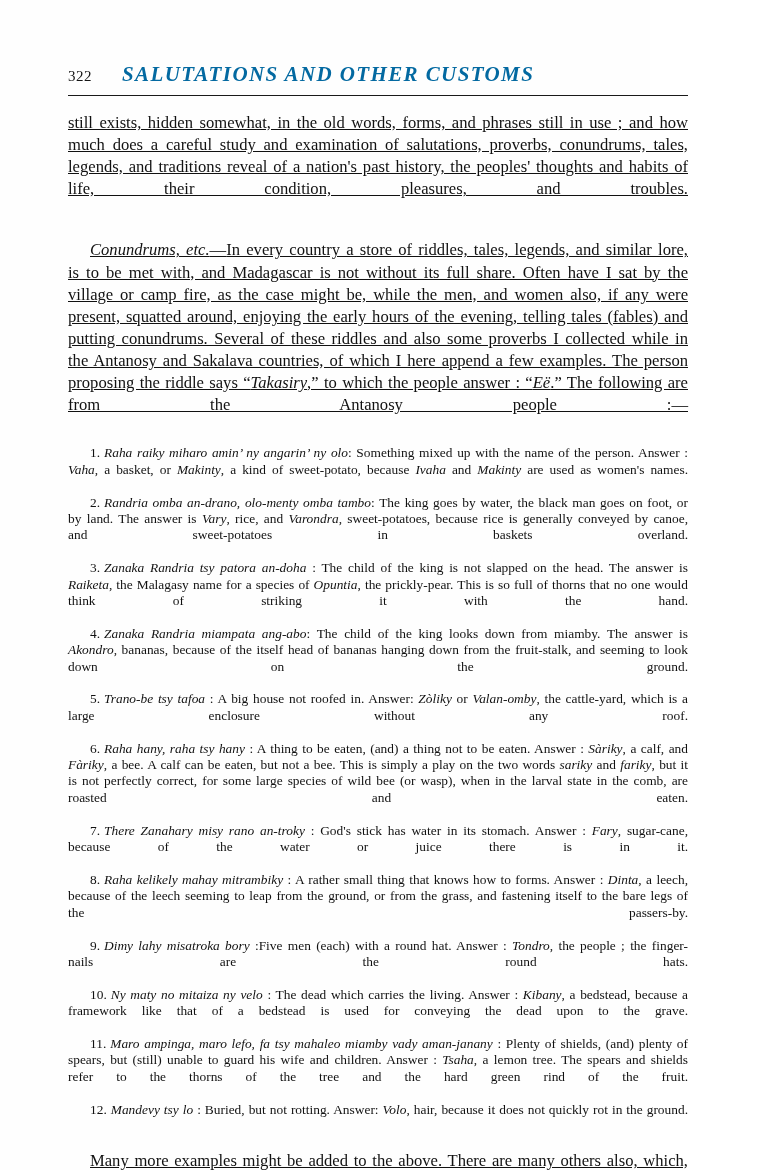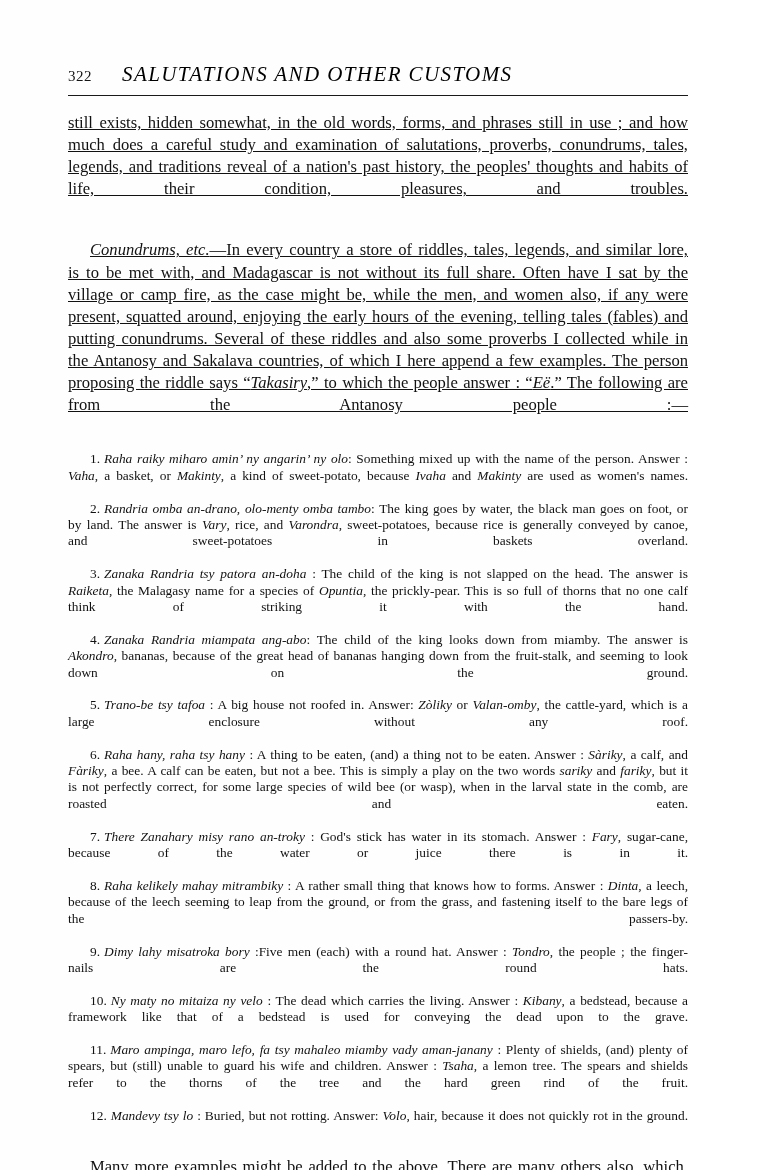--- a/index.html
+++ b/index.html
@@ -42,22 +42,23 @@
     font-size: 15px;
     letter-spacing: 0.5px;
     color: #151515;
     width: 54px;
     flex: none;
   }
   .head-title {
     font-style: italic;
     font-size: 21px;
     letter-spacing: 1.4px;
-    color: #000000;
+    color: #0369a1;
     white-space: nowrap;
+    font-weight: bold;
   }
   .rule {
     margin-top: 7px;
     border: none;
     border-top: 1.6px solid #1a1a1a;
     width: 620px;
     height: 0;
   }
 
   
@@ -77,21 +78,21 @@
   p.big.indent {
     text-indent: 22px;
   }
   p.big + p.big {
     margin-top: 0;
   }
   .gap-before { margin-top: 17px !important; }
 
   
   .riddles {
-    margin-top: 13px;
+    margin-top: 7px;
   }
   p.small {
     margin: 0;
     font-size: 13.4px;
     line-height: 16.4px;
     text-align: justify;
     text-justify: inter-word;
     text-indent: 22px;
     word-spacing: 0.6px;
     hyphens: none;
@@ -127,22 +128,22 @@
       <p class="big">still exists, hidden somewhat, in the old words, forms, and phrases still in use ; and how much does a careful study and examination of salutations, proverbs, conundrums, tales, legends, and traditions reveal of a nation's past history, the peoples' thoughts and habits of life, their condition, pleasures, and troubles.</p>
 
       <p class="big indent gap-before">
         <i>Conundrums, etc.</i><span>—</span><span>In every country a store of riddles, tales, legends, and similar lore, is to be met with, and Madagascar is not without its full share.  Often have I sat by the village or camp fire, as the case might be, while the men, and women also, if any were present, squatted around, enjoying the early hours of the evening, telling tales (fables) and putting conundrums.  Several of these riddles and also some proverbs I collected while in the Antanosy and Sakalava countries, of which I here append a few examples.  The person proposing the riddle says “</span><i>Takasiry</i><span>,” to which the people answer : “</span><i>Eë</i><span>.”  The following are from the Antanosy people :—</span>
       </p>
     </div>
 
     <div class="riddles">
         <p class="small"><span class="num">1.</span><i>Raha raiky miharo amin’ ny angarin’ ny olo</i><span>: Something mixed up with the name of the person.  Answer : </span><i>Vaha</i><span>, a basket, or </span><i>Makinty</i><span>, a kind of sweet-potato, because </span><i>Ivaha</i><span> and </span><i>Makinty</i><span> are used as women's names.</span></p>
         <p class="small"><span class="num">2.</span><i>Randria omba an-drano, olo-menty omba tambo</i><span>: The king goes by water, the black man goes on foot, or by land.  The answer is </span><i>Vary</i><span>, rice, and </span><i>Varondra</i><span>, sweet-potatoes, because rice is generally conveyed by canoe, and sweet-potatoes in baskets overland.</span></p>
-        <p class="small"><span class="num">3.</span><i>Zanaka Randria tsy patora an-doha</i><span> :  The child of the king is not slapped on the head.  The answer is </span><i>Raiketa</i><span>, the Malagasy name for a species of </span><i>Opuntia</i><span>, the prickly-pear.  This is so full of thorns that no one calf think of striking it with the hand.</span></p>
-        <p class="small"><span class="num">4.</span><i>Zanaka Randria miampata ang-abo</i><span>: The child of the king looks down from miamby.  The answer is </span><i>Akondro</i><span>, bananas, because of the great head of bananas hanging down from the fruit-stalk, and seeming to look down on the ground.</span></p>
+        <p class="small"><span class="num">3.</span><i>Zanaka Randria tsy patora an-doha</i><span> :  The child of the king is not slapped on the head.  The answer is </span><i>Raiketa</i><span>, the Malagasy name for a species of </span><i>Opuntia</i><span>, the prickly-pear.  This is so full of thorns that no one would think of striking it with the hand.</span></p>
+        <p class="small"><span class="num">4.</span><i>Zanaka Randria miampata ang-abo</i><span>: The child of the king looks down from miamby.  The answer is </span><i>Akondro</i><span>, bananas, because of the itself head of bananas hanging down from the fruit-stalk, and seeming to look down on the ground.</span></p>
         <p class="small"><span class="num">5.</span><i>Trano-be tsy tafoa</i><span> : A big house not roofed in.  Answer: </span><i>Zòliky</i><span> or </span><i>Valan-omby</i><span>, the cattle-yard, which is a large enclosure without any roof.</span></p>
         <p class="small"><span class="num">6.</span><i>Raha hany, raha tsy hany</i><span> :  A thing to be eaten, (and) a thing not to be eaten.  Answer :  </span><i>Sàriky</i><span>, a calf, and </span><i>Fàriky</i><span>, a bee.  A calf can be eaten, but not a bee.  This is simply a play on the two words </span><i>sariky</i><span> and </span><i>fariky</i><span>, but it is not perfectly correct, for some large species of wild bee (or wasp),  when in the larval state in the comb, are roasted and eaten.</span></p>
         <p class="small"><span class="num">7.</span><i>There Zanahary misy rano an-troky</i><span> :  God's stick has water in its stomach.  Answer :  </span><i>Fary</i><span>, sugar-cane, because of the water or juice there is in it.</span></p>
         <p class="small"><span class="num">8.</span><i>Raha kelikely mahay mitrambiky</i><span> :  A rather small thing that knows how to forms.  Answer :  </span><i>Dinta</i><span>, a leech, because of the leech seeming to leap from the ground, or from the grass, and fastening itself to the bare legs of the passers-by.</span></p>
         <p class="small"><span class="num">9.</span><i>Dimy lahy misatroka bory</i><span> :Five men (each) with a round hat.  Answer : </span><i>Tondro</i><span>, the people ; the finger-nails are the round hats.</span></p>
         <p class="small"><span class="num">10.</span><i>Ny maty no mitaiza ny velo</i><span> :  The dead which carries the living.  Answer : </span><i>Kibany</i><span>, a bedstead,  because a framework like that of a bedstead is used for conveying the dead upon to the grave.</span></p>
         <p class="small"><span class="num">11.</span><i>Maro ampinga, maro lefo, fa tsy mahaleo miamby vady aman-janany</i><span> :  Plenty of shields, (and) plenty of spears, but (still) unable to guard his wife and children.  Answer :  </span><i>Tsaha</i><span>, a lemon tree.  The spears and shields refer to the thorns of the tree and the hard green rind of the fruit.</span></p>
         <p class="small"><span class="num">12.</span><i>Mandevy tsy lo</i><span> :  Buried, but not rotting.  Answer: </span><i>Volo</i><span>, hair, because it does not quickly rot in the ground.</span></p>
       </div>
 

